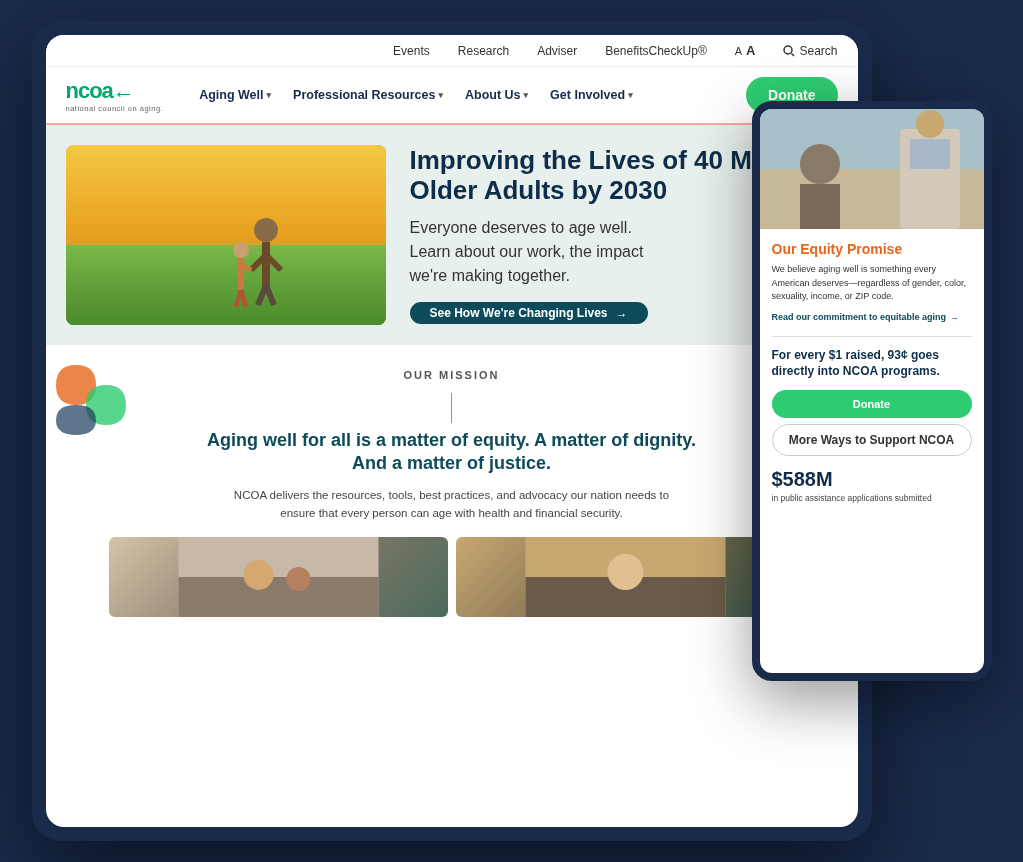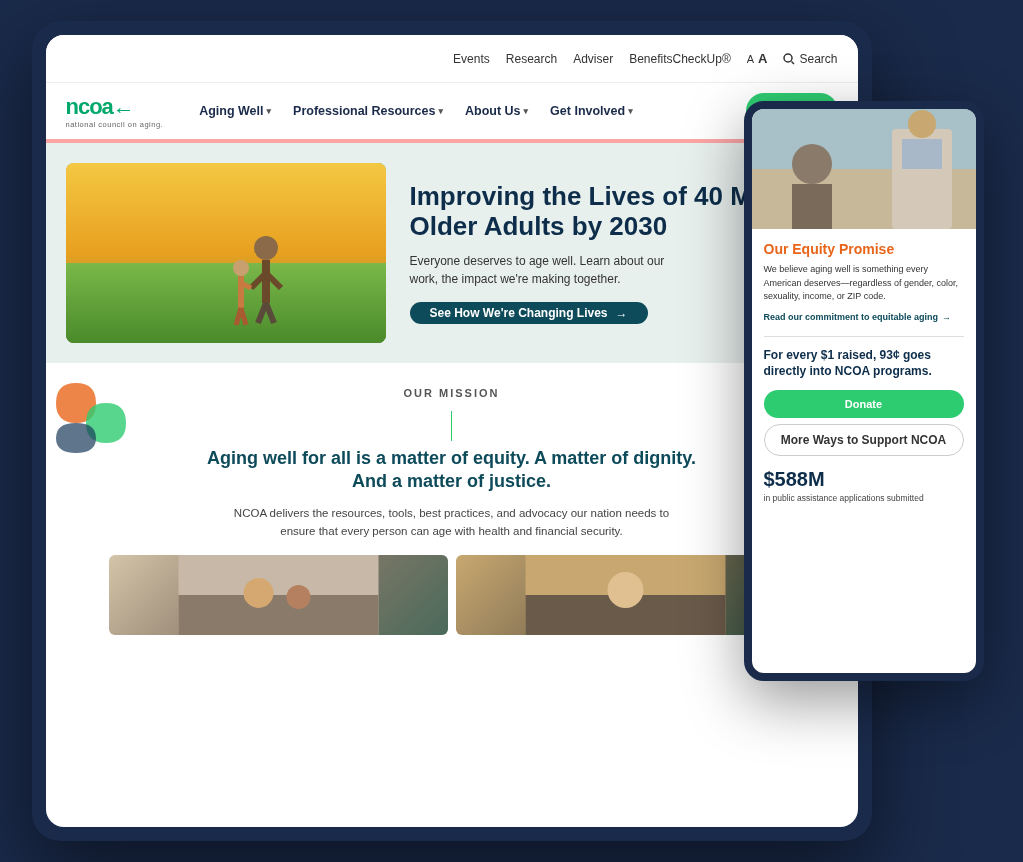--- a/index.html
+++ b/index.html
@@ -41,22 +41,22 @@
       display: flex;
       flex-direction: column;
     }
 
     
     .utility-bar {
       background: #fff;
       display: flex;
       justify-content: flex-end;
       align-items: center;
-      padding: 16px 20px;
-      gap: 16px;
+      padding: 8px 20px;
+      gap: 28px;
       border-bottom: 1px solid #eee;
       flex-shrink: 0;
     }
 
     .utility-bar a {
       font-size: 12px;
       color: #333;
       text-decoration: none;
     }
 
@@ -88,21 +88,21 @@
       cursor: pointer;
     }
 
     
     .main-nav {
       background: #fff;
       display: flex;
       align-items: center;
       padding: 10px 20px;
       gap: 16px;
-      border-bottom: 4px solid #fca5a5;
+      border-bottom: 2px solid #fca5a5;
       flex-shrink: 0;
     }
 
     .logo-area {
       display: flex;
       flex-direction: column;
       margin-right: 10px;
     }
 
     .logo-text {
@@ -185,21 +185,21 @@
 
     .hero-title {
       font-size: 26px;
       font-weight: 900;
       color: #0d2d4a;
       line-height: 1.15;
       margin-bottom: 10px;
     }
 
     .hero-desc {
-      font-size: 12px;
+      font-size: 16px;
       color: #333;
       line-height: 1.5;
       margin-bottom: 14px;
       max-width: 260px;
     }
 
     .hero-cta {
       background: #0d4a5a;
       color: #fff;
       border: none;
@@ -284,21 +284,21 @@
       background: linear-gradient(135deg, #d4c4a8 0%, #8a7a6a 50%, #4a6a5a 100%);
     }
 
     .mission-img:last-child {
       background: linear-gradient(135deg, #c8a870 0%, #7a6a50 50%, #3a5a4a 100%);
     }
 
     
     .mobile-device {
       position: absolute;
-      right: 8px;
+      right: 0;
       top: 80px;
       width: 240px;
       height: 580px;
       background: #fff;
       border-radius: 20px;
       box-shadow: 0 20px 60px rgba(0,0,0,0.4);
       overflow: hidden;
       display: flex;
       flex-direction: column;
       border: 8px solid #1a2a4a;

